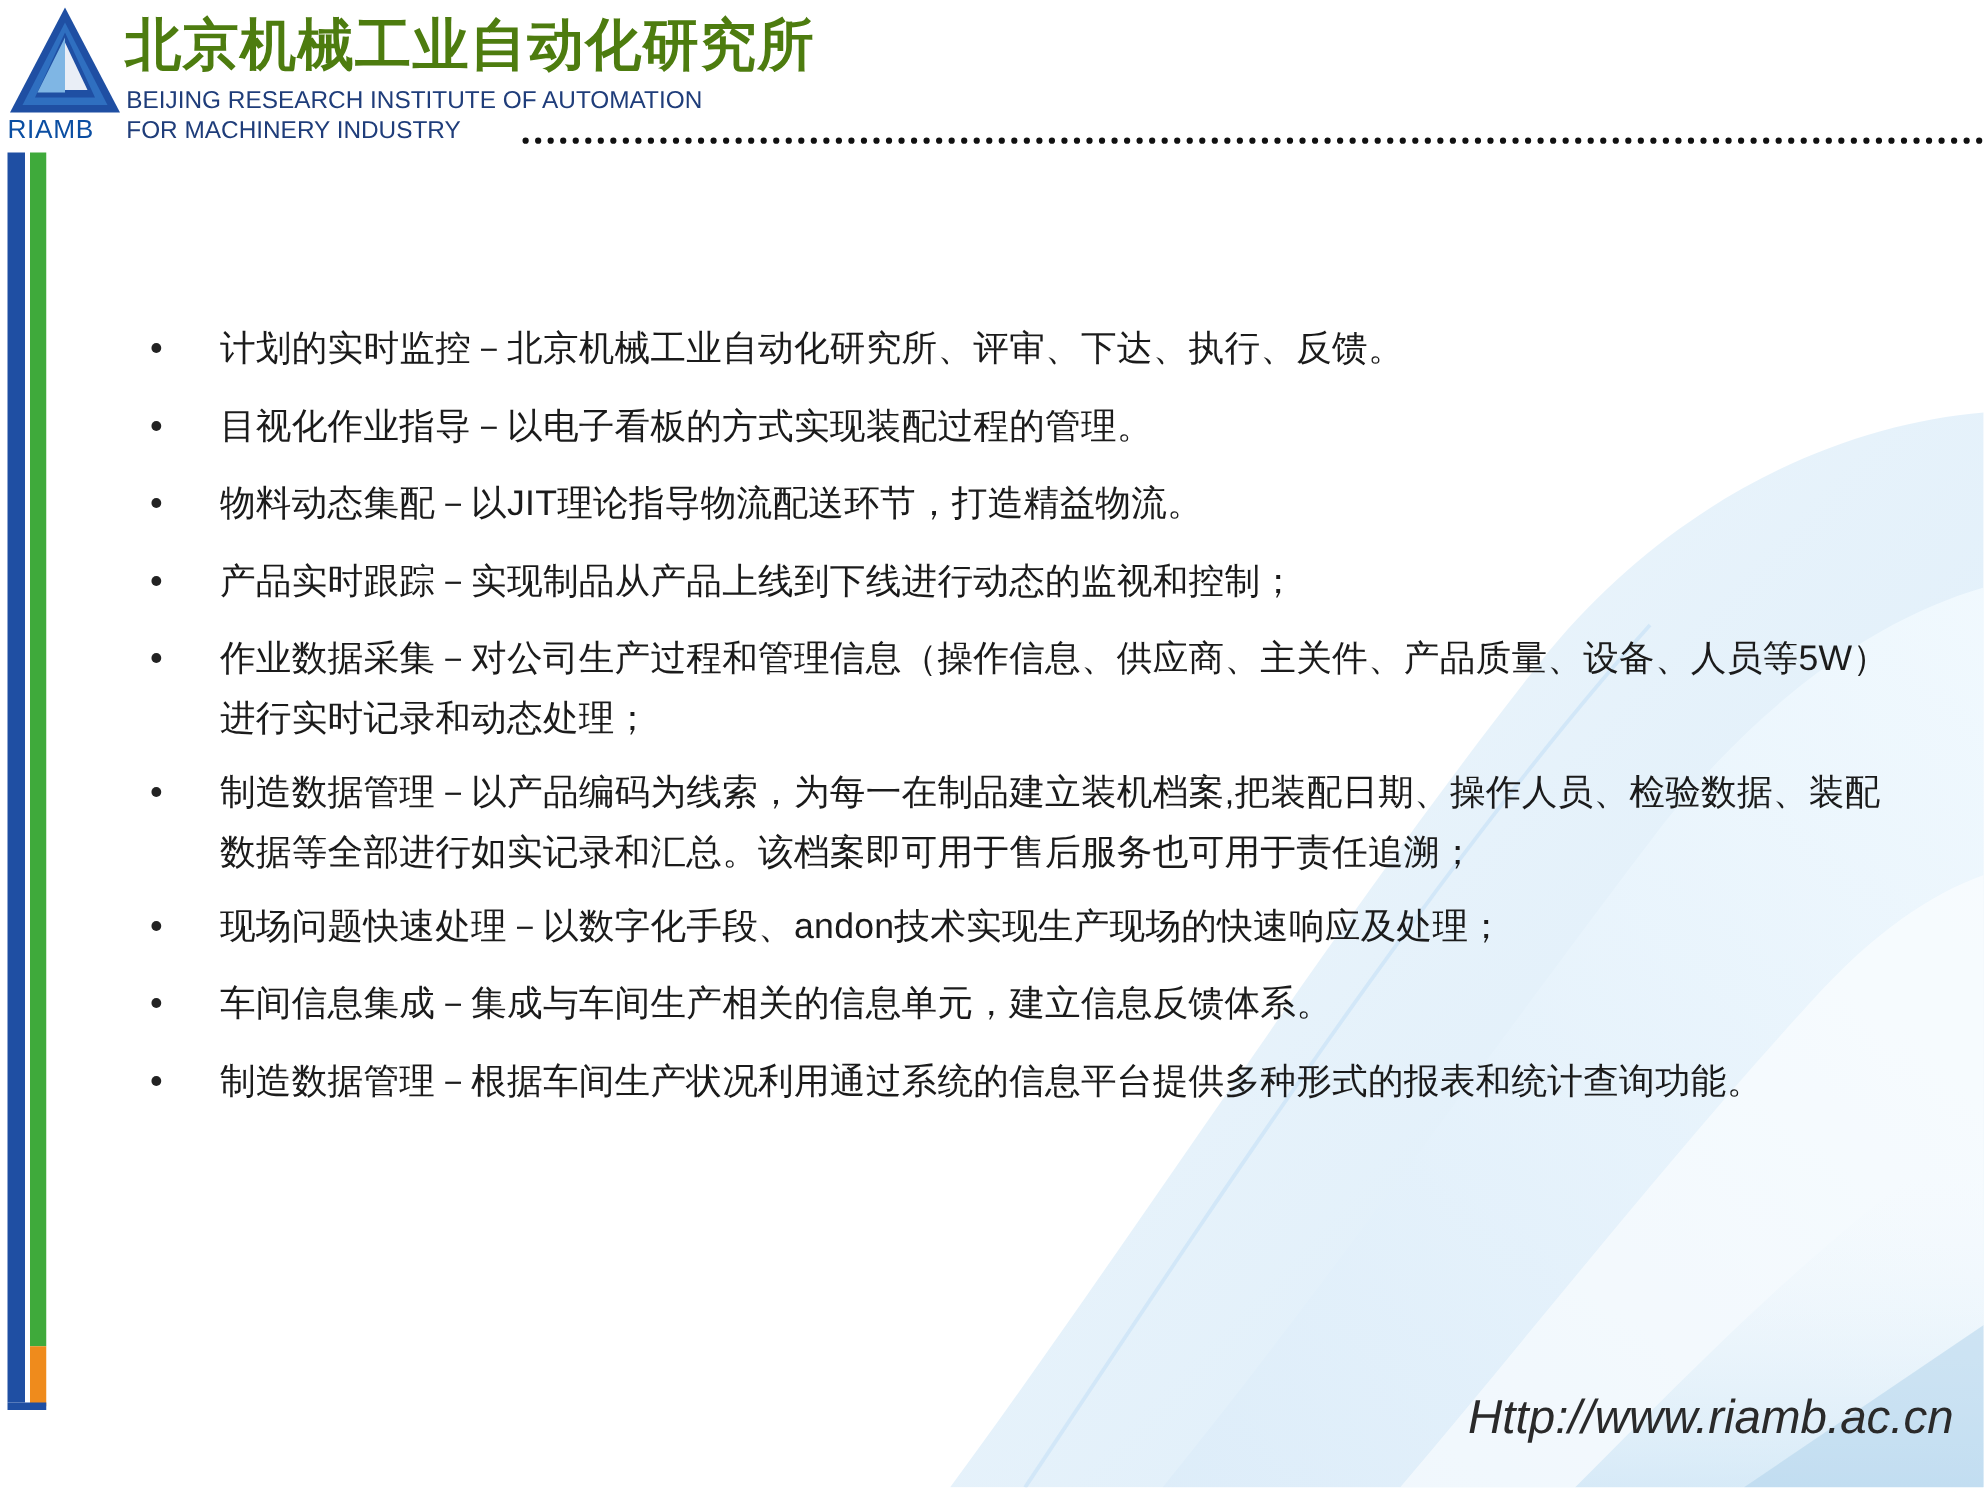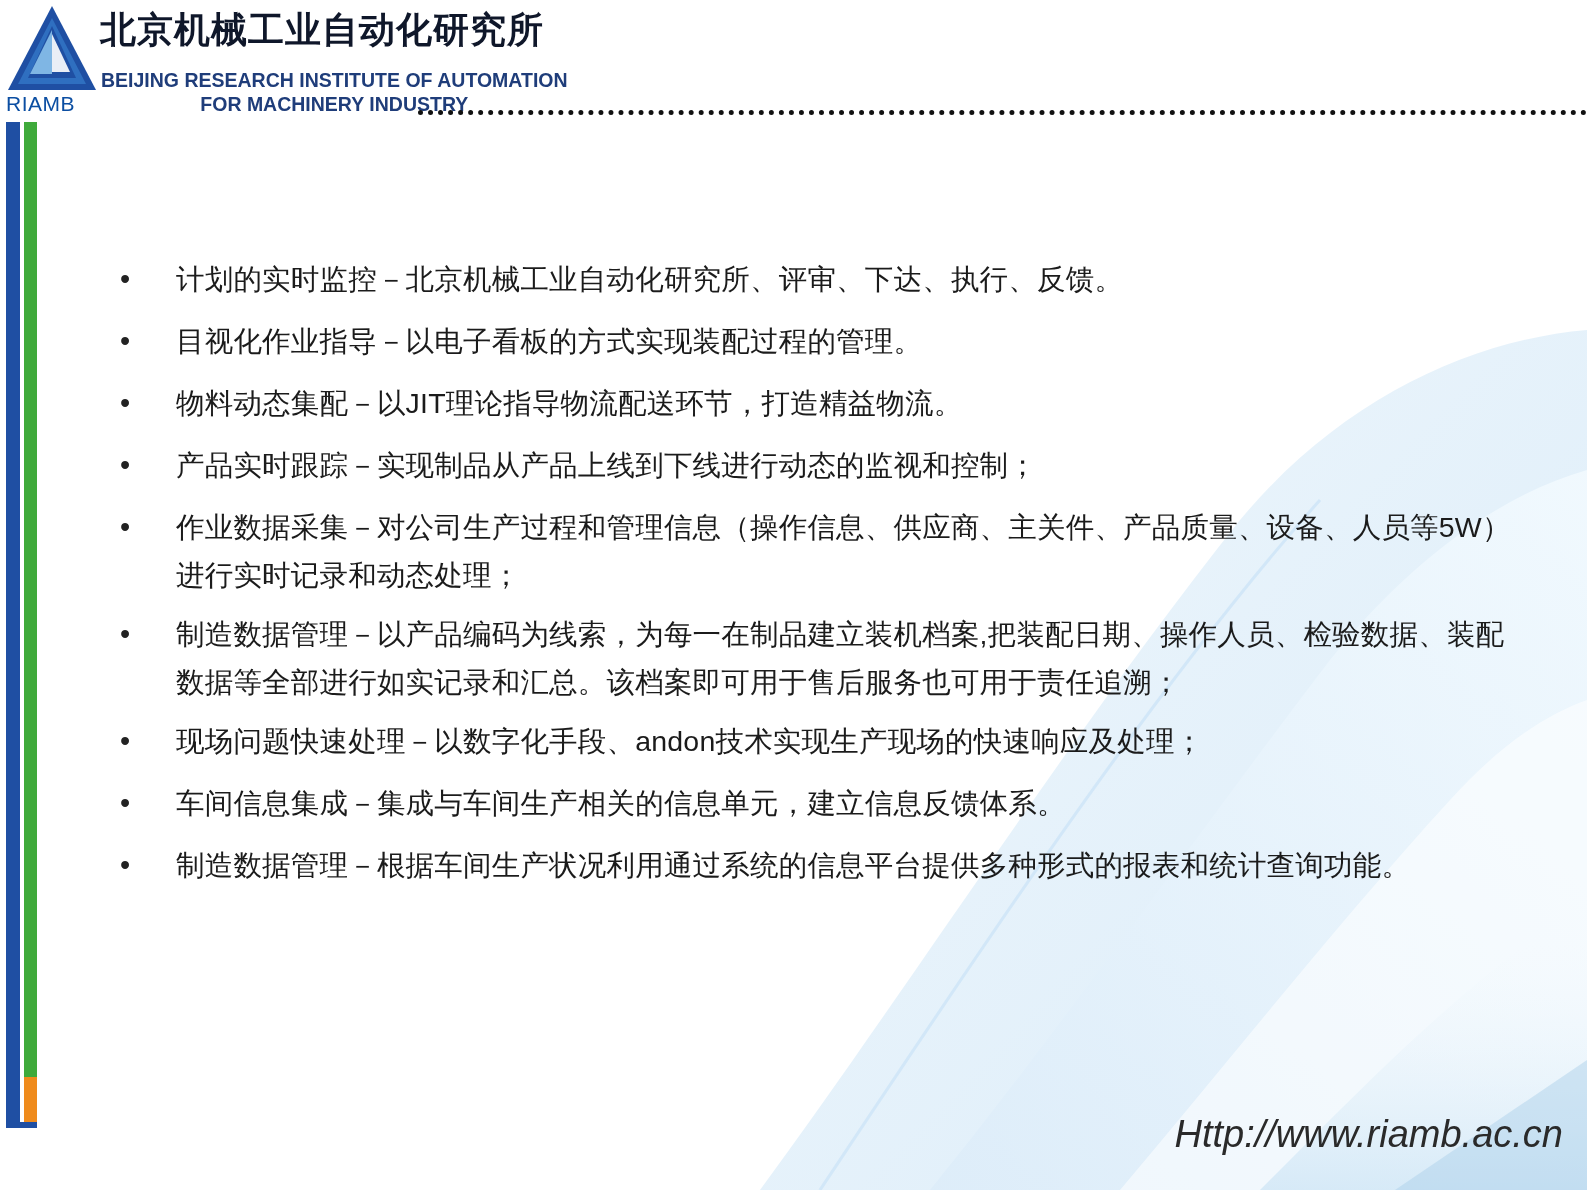--- a/index.html
+++ b/index.html
@@ -59,36 +59,35 @@
     font-size: 21px;
     font-weight: normal;
     letter-spacing: 0.5px;
     color: #0b4ea2;
     font-family: "Liberation Sans", sans-serif;
   }
   .org-cn {
     position: absolute;
     left: 100px;
     top: 6px;
-    font-size: 36px;
+    font-size: 45px;
     font-weight: bold;
-    color: #0f172a;
+    color: #4d7c0f;
     letter-spacing: 1px;
     white-space: nowrap;
   }
   .org-en {
     position: absolute;
     left: 101px;
     top: 68px;
     font-size: 19.5px;
-    font-weight: bold;
+    font-weight: normal;
     color: #1f3d7a;
     line-height: 24px;
     white-space: nowrap;
-    text-align: center;
   }
   .dotline {
     position: absolute;
     left: 418px;
     top: 110px;
     width: 1169px;
     height: 0;
     border-top: 5px dotted #111111;
   }
 

